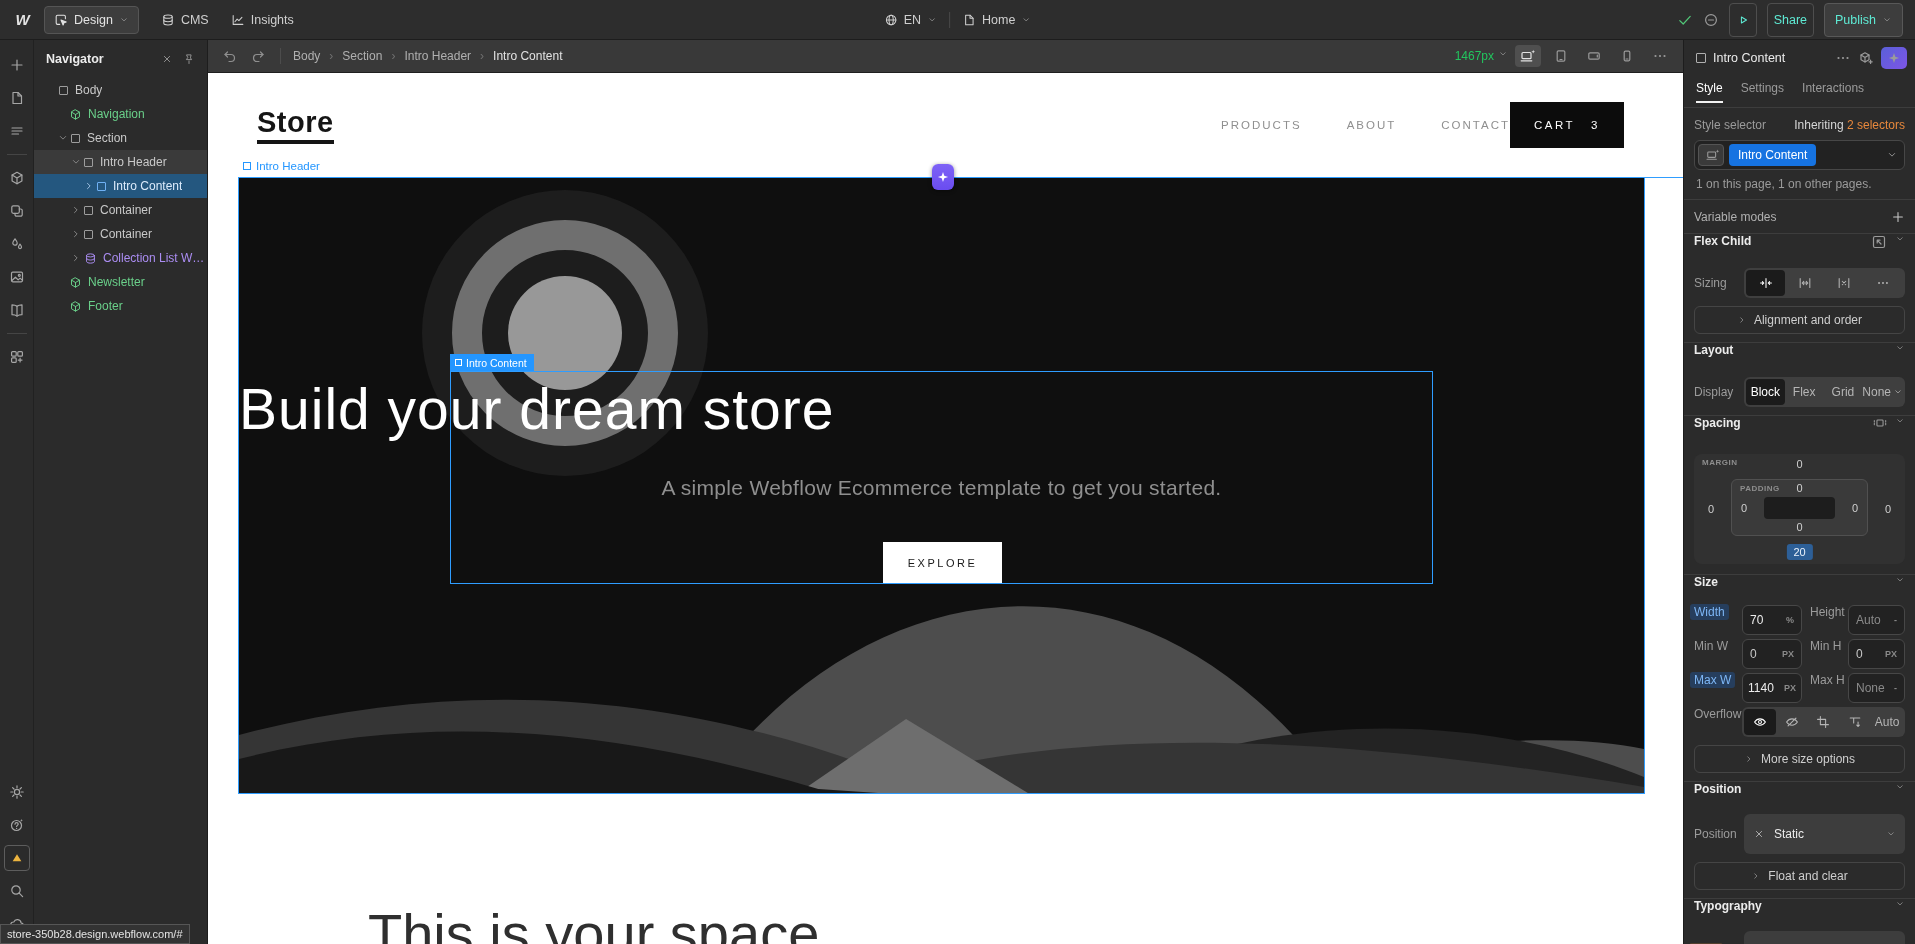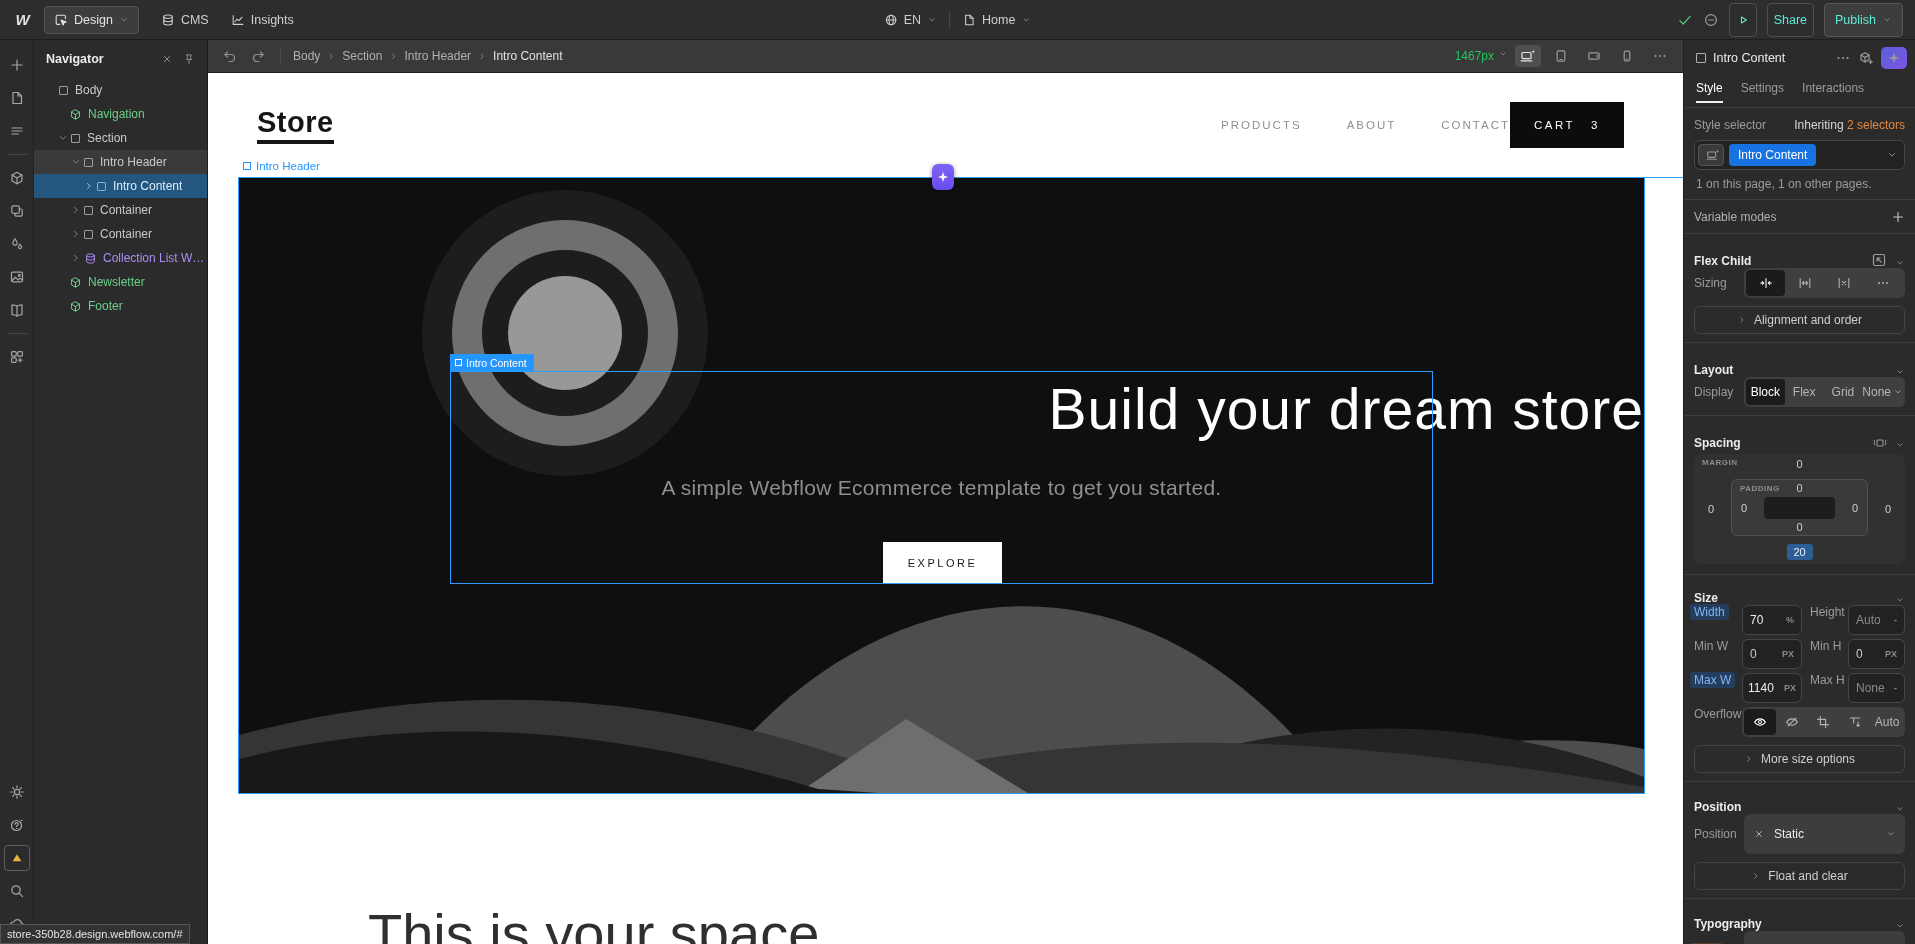--- a/index.html
+++ b/index.html
@@ -61,21 +61,21 @@
 .cart-btn{background:#0c0c0c;color:#fff;height:46px;padding:0 24px;display:flex;align-items:center;gap:16px;font-size:11.5px;letter-spacing:2.5px}
 .ih-label{position:absolute;left:35px;top:87px;display:flex;align-items:center;gap:5px;color:#2496ff;font-size:11.5px}
 .bsq{width:8px;height:8px;border:1px solid #2496ff;flex:none}
 .blue-ext{position:absolute;left:1437px;top:104px;width:38px;height:1px;background:#2f9dff}
 .add-btn{position:absolute;left:724px;top:91px;width:22px;height:26px;border-radius:6px;background:linear-gradient(180deg,#7e63f6,#6a4cf0);display:flex;align-items:center;justify-content:center;color:#fff;z-index:3;box-shadow:0 1px 4px rgba(0,0,0,.45)}
 .hero{position:absolute;left:30px;top:104px;width:1407px;height:617px;background:#0f0f0f;border:1px solid #2f9dff;overflow:hidden}
 .ring-halo{position:absolute;left:183px;top:12px;width:286px;height:286px;border-radius:50%;background:#1d1d1d}
 .ring{position:absolute;left:213px;top:42px;width:226px;height:226px;border:30px solid #6f6f6f;border-radius:50%}
 .ring-core{position:absolute;left:269px;top:98px;width:114px;height:114px;border-radius:50%;background:#989898}
 .waves{position:absolute;left:0;bottom:0;width:100%;height:320px}
-.hero-title{position:absolute;left:0;right:0;top:198px;text-align:right;font-size:57px;font-weight:500;color:#fff;letter-spacing:1px}
+.hero-title{position:absolute;left:0;right:0;top:198px;text-align:left;font-size:57px;font-weight:500;color:#fff;letter-spacing:1px}
 .hero-sub{position:absolute;left:0;right:0;top:298px;text-align:center;font-size:21px;color:#8f8f8f;letter-spacing:.3px}
 .explore{position:absolute;left:644px;top:364px;width:119px;height:42px;background:#fff;color:#1a1a1a;font-size:11px;letter-spacing:2.5px;display:flex;align-items:center;justify-content:center}
 .sel-rect{position:absolute;left:211px;top:193px;width:983px;height:213px;border:1px solid #2f9dff}
 .ic-chip{position:absolute;left:211px;top:176px;height:17px;background:#2496ff;color:#fff;font-size:10.5px;display:flex;align-items:center;gap:4px;padding:0 7px 0 5px}
 .ic-chip .bsq{border-color:#fff;width:7px;height:7px}
 .next-h{position:absolute;left:160px;top:828px;font-size:56px;font-weight:500;color:#2f2f2f}
 
 .rpanel{position:absolute;right:0;top:40px;bottom:0;width:232px;background:#2b2b2b;border-left:1px solid #1d1d1d;overflow:hidden;z-index:4}
 .p-head{height:36px;display:flex;align-items:center;padding:0 8px 0 12px;gap:7px}
 .psq{width:10px;height:10px;border:1px solid #b0b0b0;border-radius:1px;flex:none}
@@ -89,21 +89,21 @@
 .p-row{display:flex;align-items:center;padding:0 10px}
 .lblmut{color:#9b9b9b}
 .inherit{margin-left:auto}
 .inherit .w{color:#d6d6d6}.inherit .o{color:#e8883c}
 .selbox{height:30px;margin:6px 10px 0;background:#222;border:1px solid #474747;border-radius:6px;display:flex;align-items:center;padding:3px;gap:5px}
 .bp-chip{width:26px;height:22px;background:#3a3a3a;border:1px solid #545454;border-radius:4px;display:flex;align-items:center;justify-content:center;color:#e0e0e0;flex:none}
 .blue-chip{height:22px;background:#1673e1;border-radius:4px;padding:0 9px;display:flex;align-items:center;color:#fff}
 .selbox .i{color:#9b9b9b;margin-left:auto;margin-right:3px}
 .usage{padding:0 12px;color:#9b9b9b;margin-top:7px}
 .pdiv{height:1px;background:#3d3d3d;margin-top:8px}
-.p-sechead{height:34px;display:flex;align-items:flex-end;padding:0 10px;color:#ececec;font-weight:700;gap:8px}
+.p-sechead{height:34px;display:flex;align-items:flex-start;padding:0 10px;color:#ececec;font-weight:700;gap:8px}
 .p-sechead .sp{flex:1}
 .p-sechead .i{color:#9b9b9b;font-weight:400}
 .lbl-col{width:50px;color:#9b9b9b;flex:none}
 .seg{flex:1;height:30px;background:#3f3f3f;border-radius:6px;display:flex;padding:2px;align-items:stretch}
 .seg .cell{flex:1;display:flex;align-items:center;justify-content:center;border-radius:4px;color:#b5b5b5;gap:2px}
 .seg .cell.on{background:#1b1b1b;color:#fff}
 .seg .cell .i{color:inherit}
 .wbtn{height:28px;margin:8px 10px 0;border:1px solid #454545;border-radius:6px;display:flex;align-items:center;justify-content:center;gap:7px;color:#cfcfcf}
 .wbtn .i{color:#9b9b9b}
 

